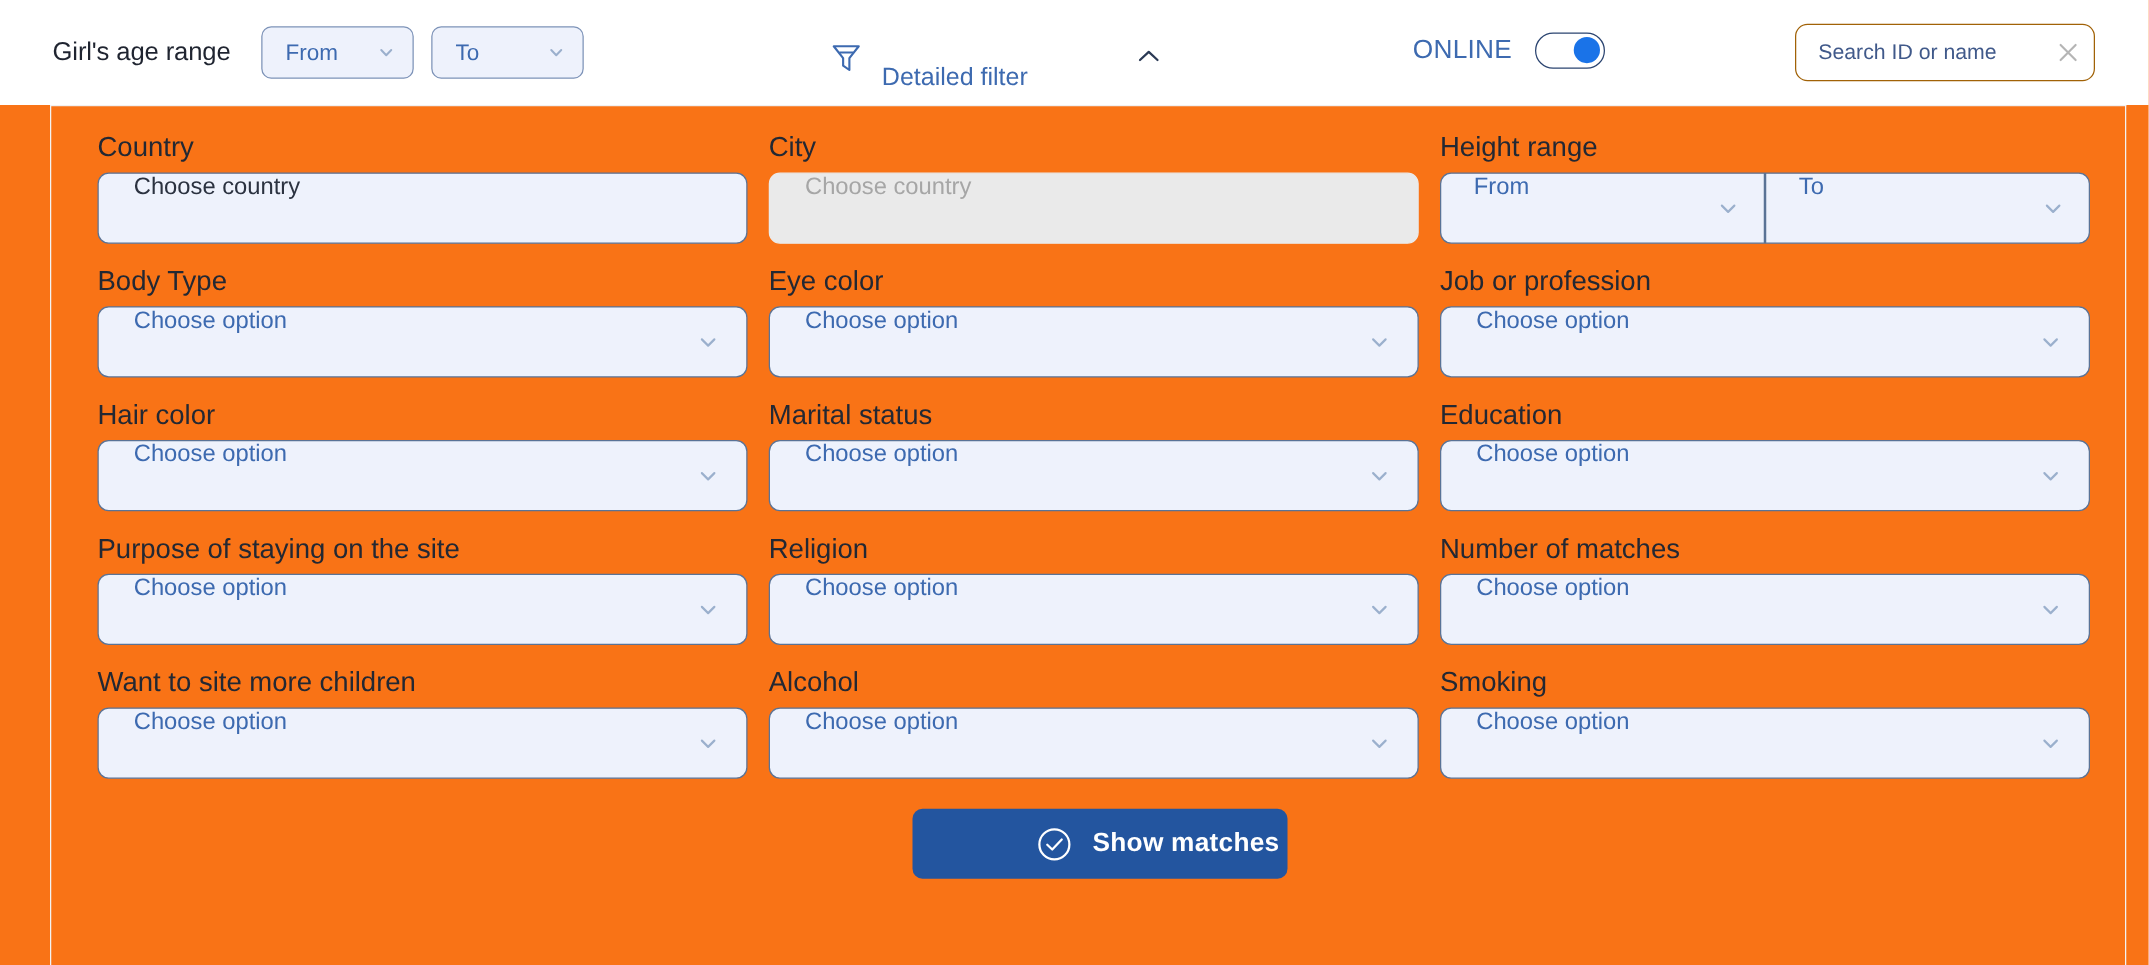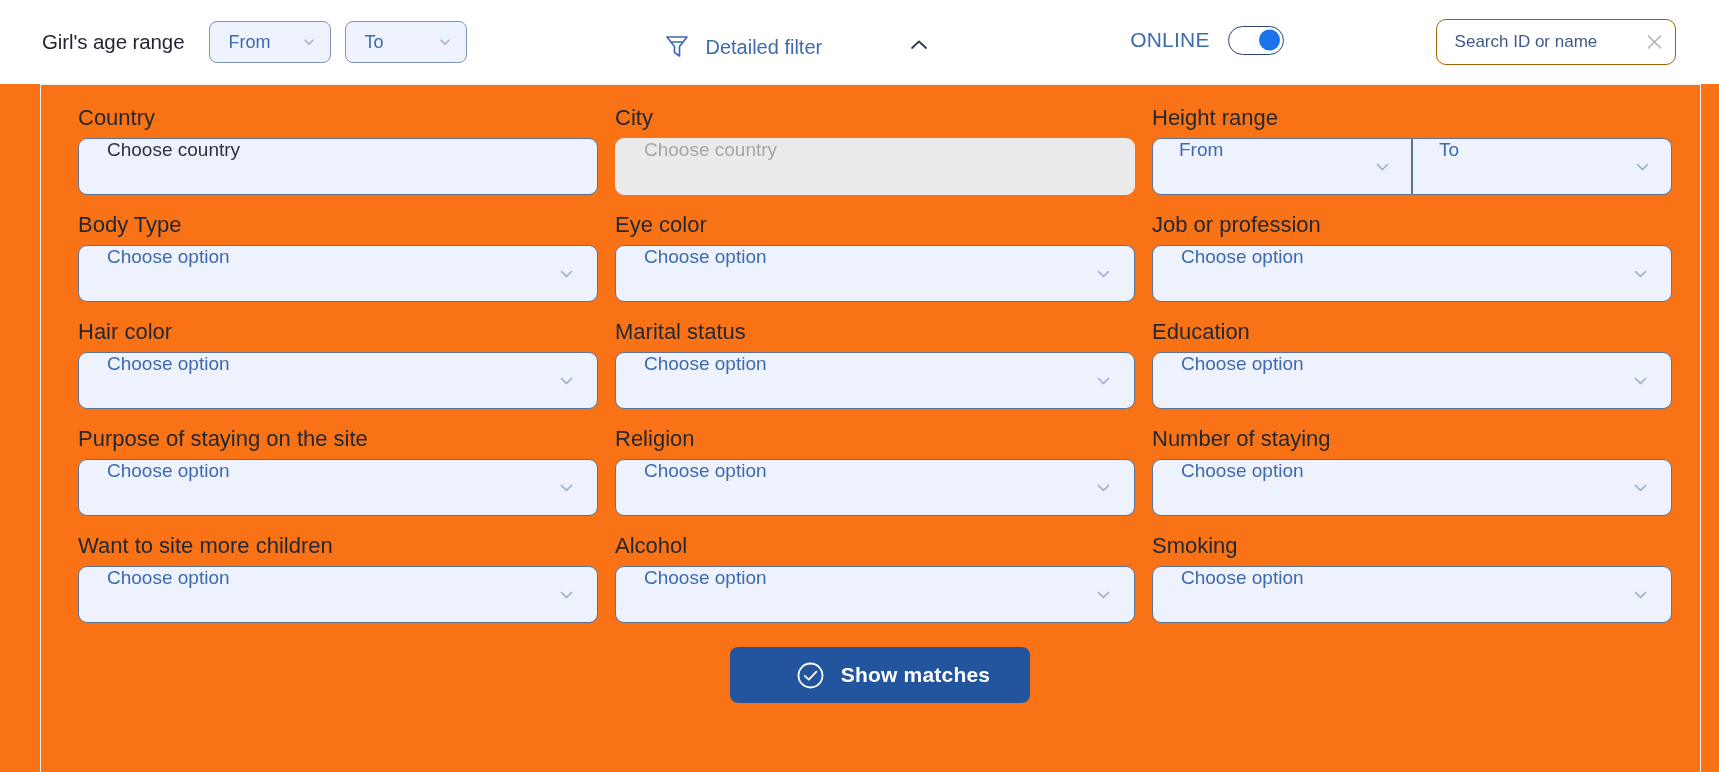--- a/index.html
+++ b/index.html
@@ -87,21 +87,21 @@
     margin-right: 14px;
     position: relative;
     top: 4px;
   }
 
   .detailed-filter-text {
     font-size: 20px;
     color: #3d6ab0;
     white-space: nowrap;
     position: relative;
-    top: 5px;
+    top: 20px;
   }
 
   .collapse-caret {
     margin-left: 86px;
     width: 22px;
     height: 16px;
     position: relative;
     top: 3px;
     cursor: pointer;
   }
@@ -289,21 +289,21 @@
   
   .submit-row {
     display: flex;
     justify-content: center;
     margin-top: 6px;
     margin-left: 40px;
   }
   .show-matches-btn {
     display: flex;
     align-items: center;
-    justify-content: center;
+    justify-content: flex-end;
     width: 300px;
     height: 56px;
     background: #23559f;
     border: none;
     border-radius: 8px;
     cursor: pointer;
     font-family: "Liberation Sans", sans-serif;
     padding-left: 33px;
   }
   .show-matches-btn .check-icon {
@@ -513,21 +513,21 @@
           <span class="value">Choose option</span>
           <span class="chev-lg">
             <svg viewBox="0 0 17 17" width="17" height="17">
                 <path d="M3.5 6 L8.5 11 L13.5 6" fill="none" stroke="#9bb0cd" stroke-width="1.7" stroke-linecap="round" stroke-linejoin="round"></path>
               </svg>
           </span>
         </div>
       </div>
 
       <div class="field">
-        <div class="field-label">Number of staying</div>
+        <div class="field-label">Number of matches</div>
         <div class="select-box">
           <span class="value">Choose option</span>
           <span class="chev-lg">
             <svg viewBox="0 0 17 17" width="17" height="17">
                 <path d="M3.5 6 L8.5 11 L13.5 6" fill="none" stroke="#9bb0cd" stroke-width="1.7" stroke-linecap="round" stroke-linejoin="round"></path>
               </svg>
           </span>
         </div>
       </div>
 

